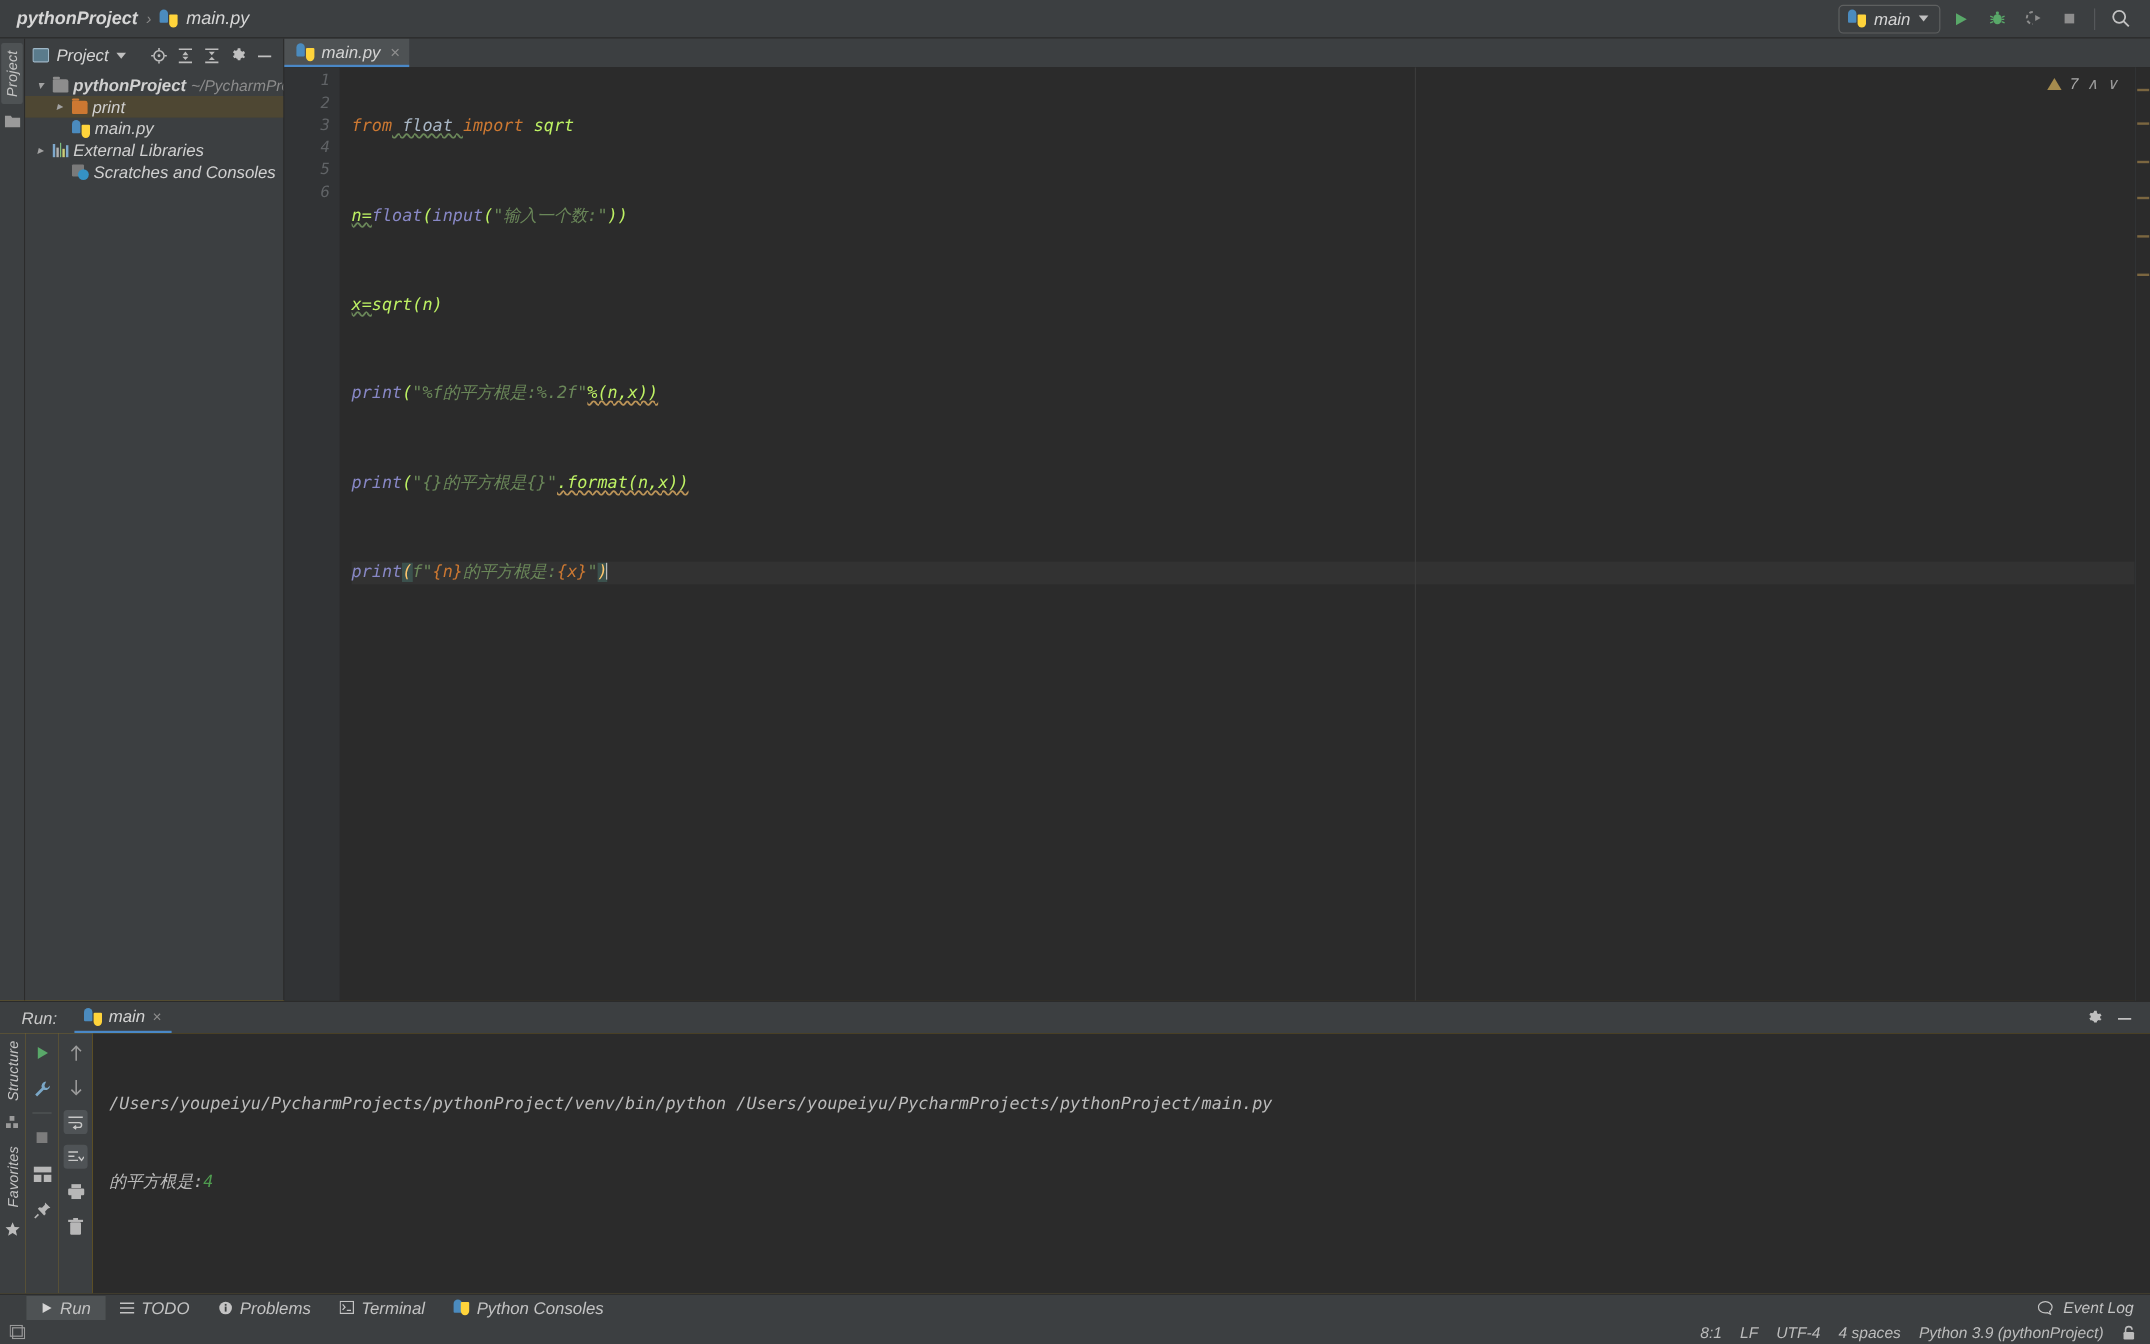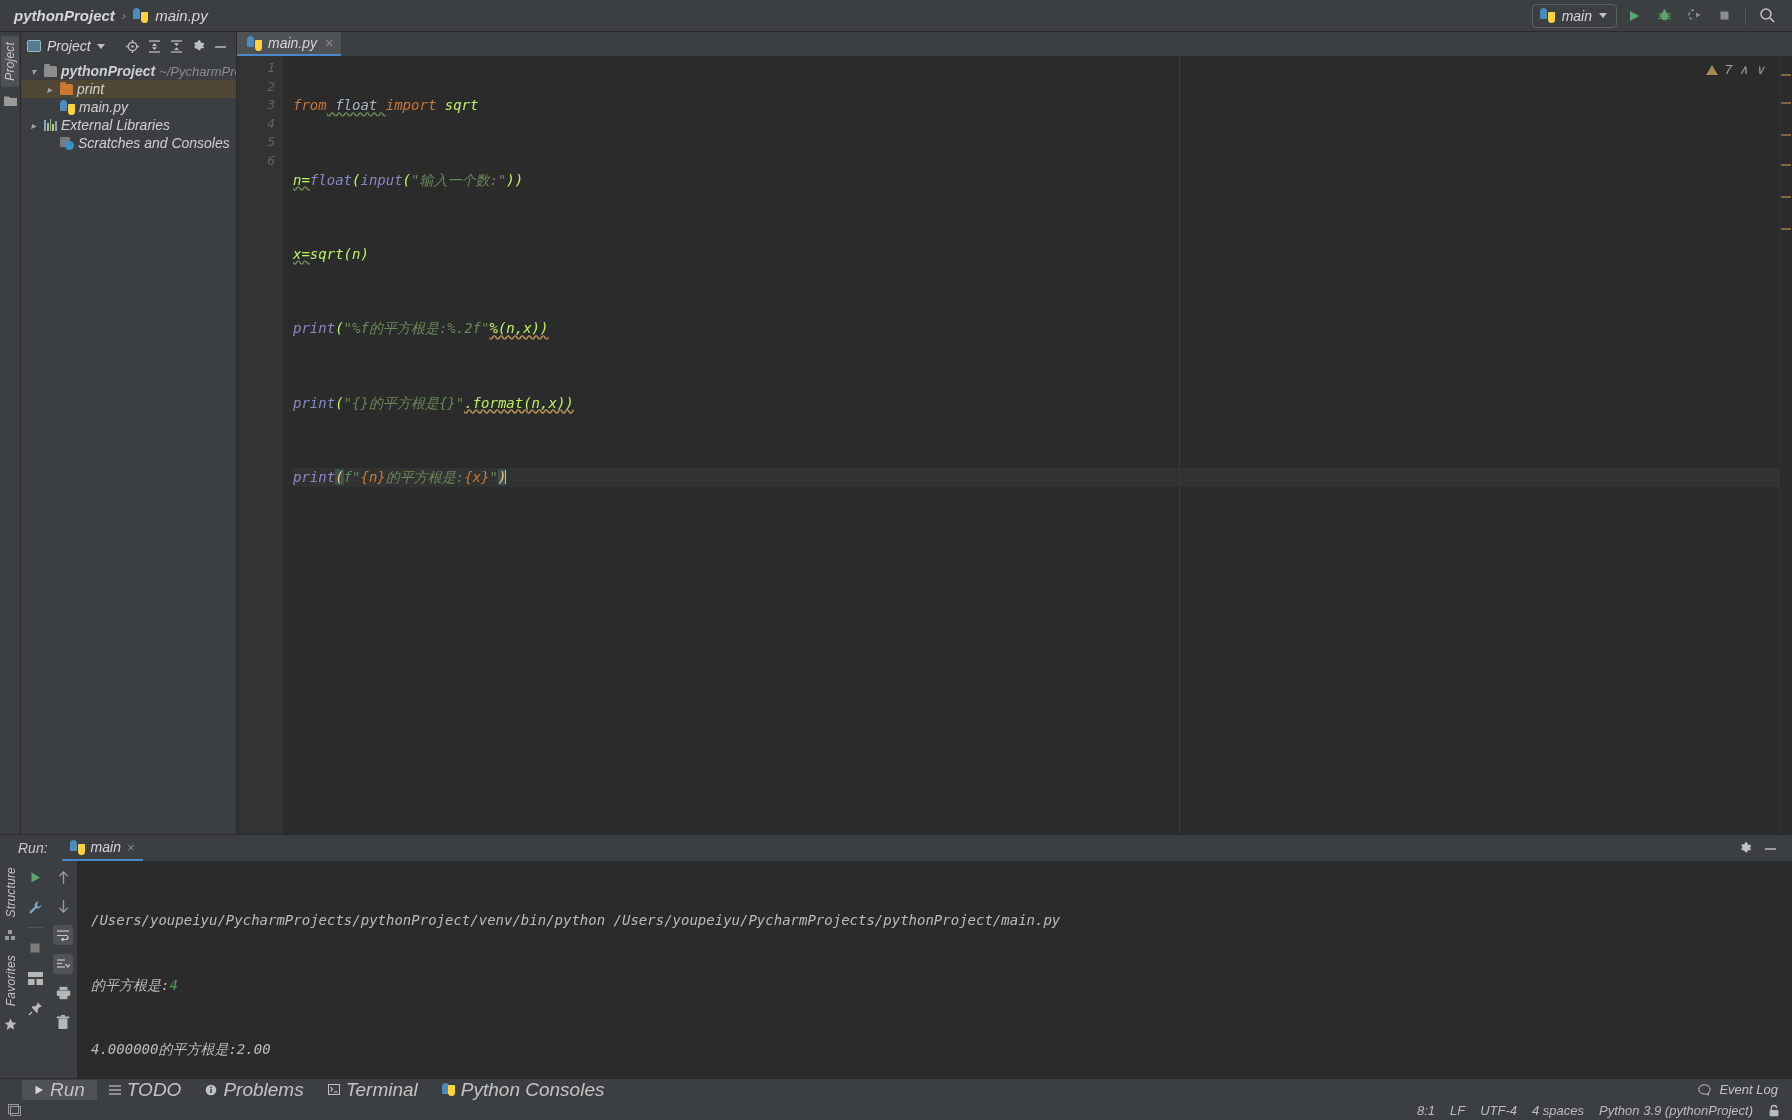--- a/index.html
+++ b/index.html
@@ -144,21 +144,21 @@
   .console {
     flex:1 1 auto; background:#2b2b2b; font-family:"DejaVu Sans Mono", monospace;
     font-size:14px; line-height:21.5px; color:#bbbbbb; padding: 6px 0 0 14px; overflow:hidden;
     white-space:pre;
   }
   .console .green { color:#4f9b4f; }
 
   
   .bottombar { height:22px; flex:0 0 22px; background:#3c3f41; display:flex; align-items:center; border-top:1px solid #2b2b2b; }
   .bb-left { display:flex; align-items:center; padding-left:22px; gap:0; }
-  .bb-item { display:flex; align-items:center; gap:6px; font-size:19px; color:#c3c3c3; padding: 2px 12px; height:20px;}
+  .bb-item { display:flex; align-items:center; gap:6px; font-size:14px; color:#c3c3c3; padding: 2px 12px; height:20px;}
   .bb-item.active { background:#4e5254; }
   .bb-right { margin-left:auto; display:flex; align-items:center; gap:8px; padding-right:14px; font-size:13px;color:#c3c3c3;}
   .statusbar { height:20px; flex:0 0 20px; background:#3c3f41; display:flex; align-items:center; }
   .sb-left { padding-left:8px; }
   .sb-right { margin-left:auto; display:flex; align-items:center; gap:15px; padding-right:12px; font-size:13px; color:#bcbcbc;}
 
   svg { display:block; }
 </style>
 </head>
 <body>
@@ -502,21 +502,20 @@
               <rect x="2.5" y="3.5" width="9" height="10.5" rx="1" fill="#b7b7b7"></rect>
               <rect x="0.8" y="1.5" width="12.4" height="1.8" fill="#b7b7b7"></rect>
               <rect x="5" y="0" width="4" height="1.8" fill="#b7b7b7"></rect>
             </svg>
         </div>
       </div>
 
       <div class="console">
         <div>/Users/youpeiyu/PycharmProjects/pythonProject/venv/bin/python /Users/youpeiyu/PycharmProjects/pythonProject/main.py</div>
         <div><span>的平方根是:</span><span class="green">4</span></div>
-        <div>4.000000的平方根是:2.00</div>
         
         
         
         
       </div>
     </div>
   </div>
 
   <div class="bottombar">
     <div class="bb-left">

